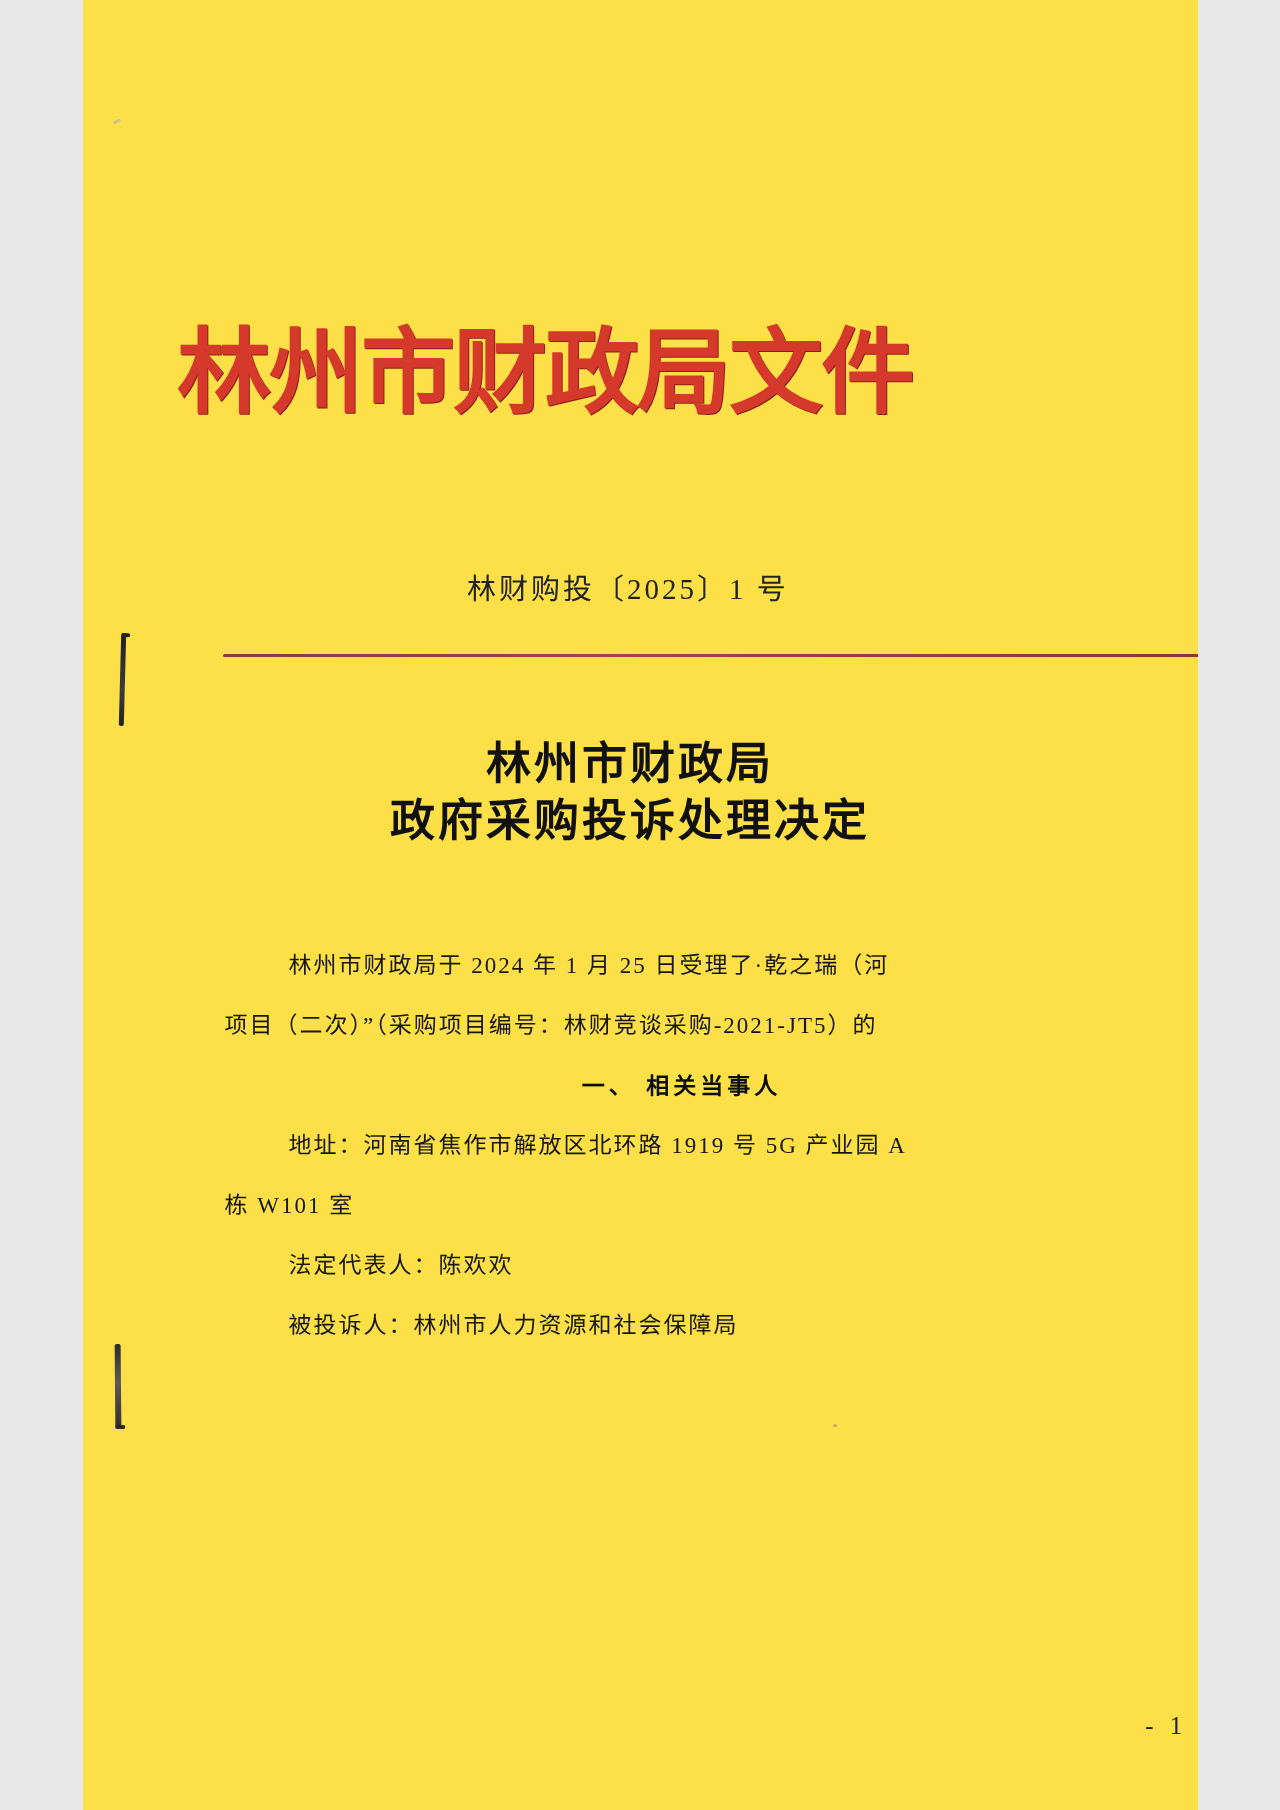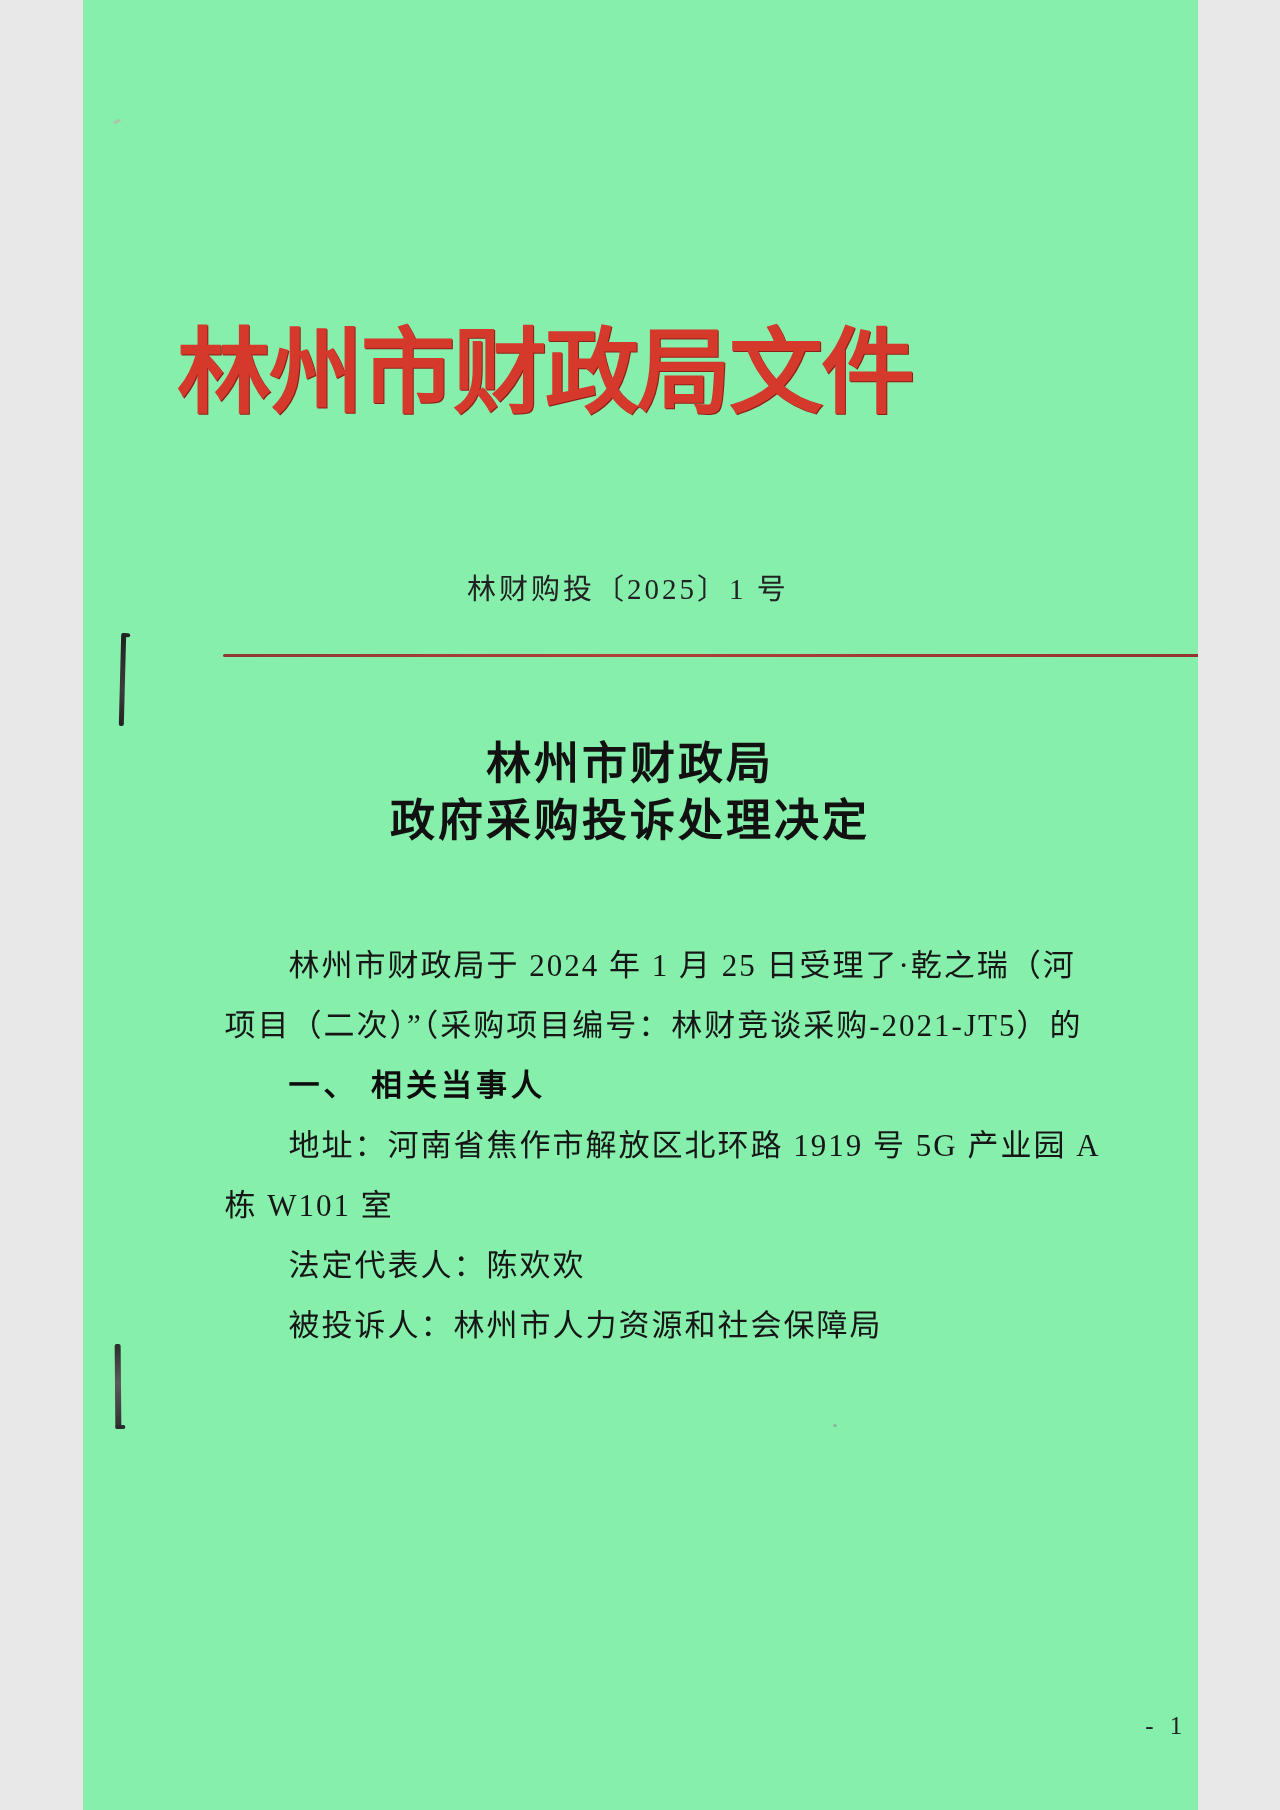--- a/index.html
+++ b/index.html
@@ -5,21 +5,21 @@
   html, body {
     margin: 0;
     padding: 0;
     background: #e8e8e8;
   }
   .page {
     position: relative;
     width: 1115px;
     height: 1810px;
     margin: 0 auto;
-    background: #86efac;
+    background: #fde047;
     overflow: hidden;
     font-family: "Liberation Serif", "DejaVu Serif", serif;
     color: #1c1c1c;
   }
 
   
   .letterhead {
     position: absolute;
     top: 296px;
     left: 0;
@@ -74,33 +74,34 @@
   
   .body-text {
     position: absolute;
     top: 936px;
     left: 142px;
     width: 850px;
   }
   .body-text .line {
     height: 60px;
     line-height: 60px;
-    font-size: 31px;
+    font-size: 23px;
     letter-spacing: 2px;
     white-space: nowrap;
     color: #161616;
   }
   .body-text .line.indent {
     padding-left: 64px;
   }
   .body-text .line.section {
     font-family: "Liberation Sans", "DejaVu Sans", sans-serif;
     font-weight: 700;
     letter-spacing: 4px;
     color: #0d0d0d;
+    text-align: center;
   }
 
   
   .page-number {
     position: absolute;
     top: 1712px;
     left: 1046px;
     width: 100px;
     text-align: center;
     font-size: 25px;

